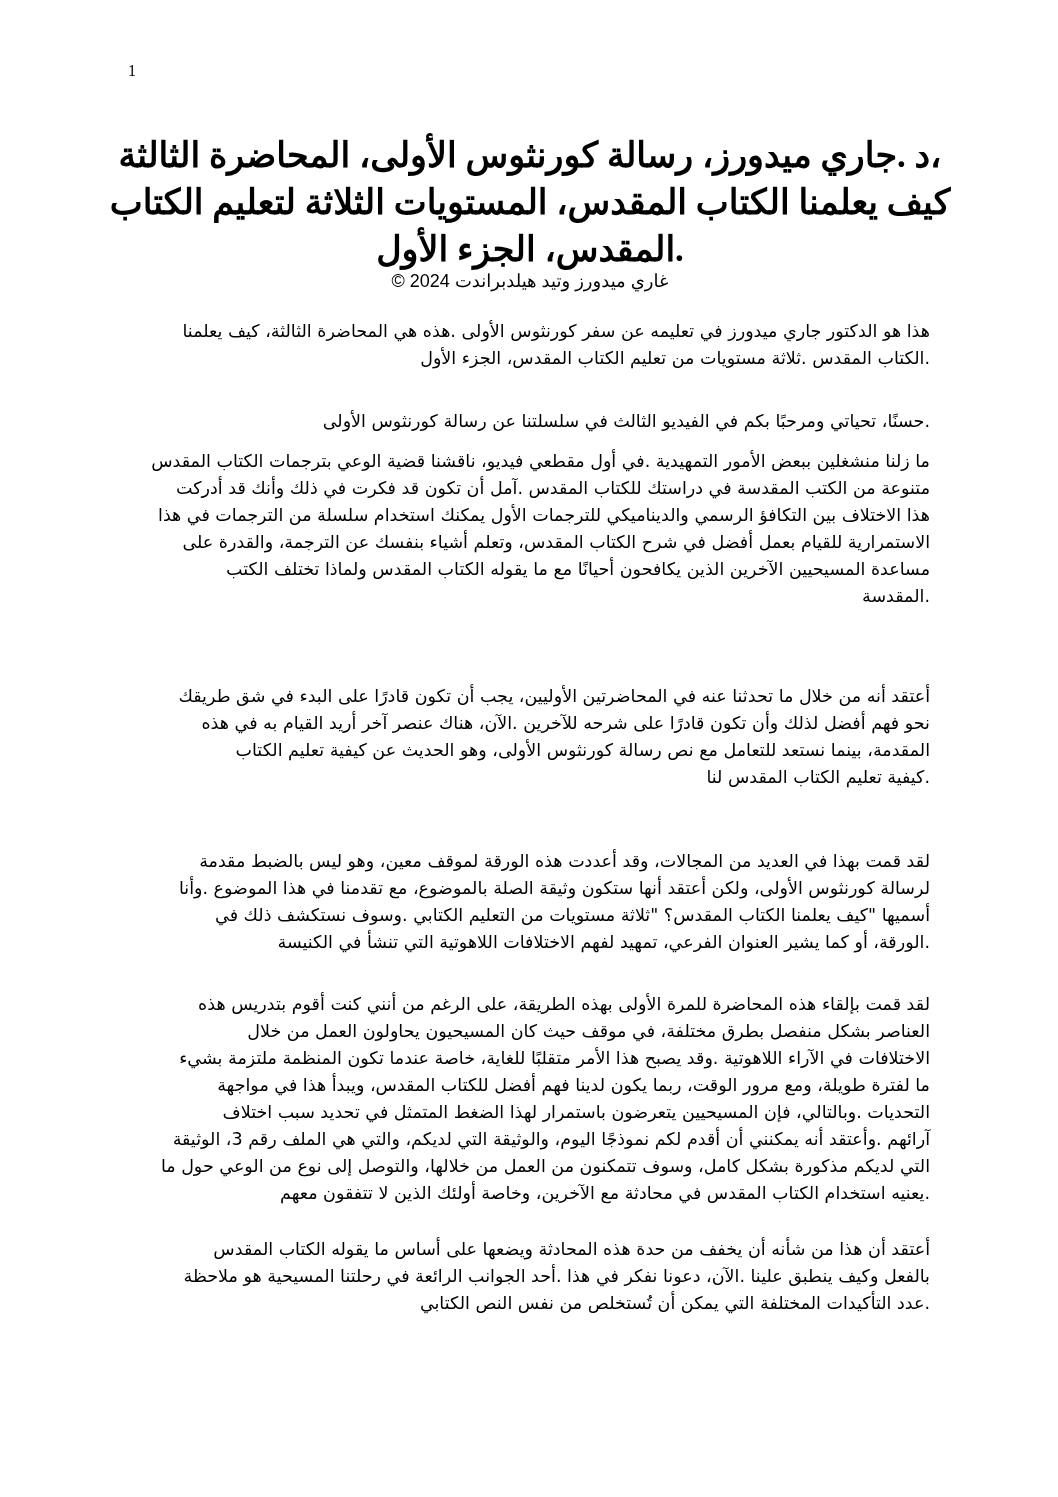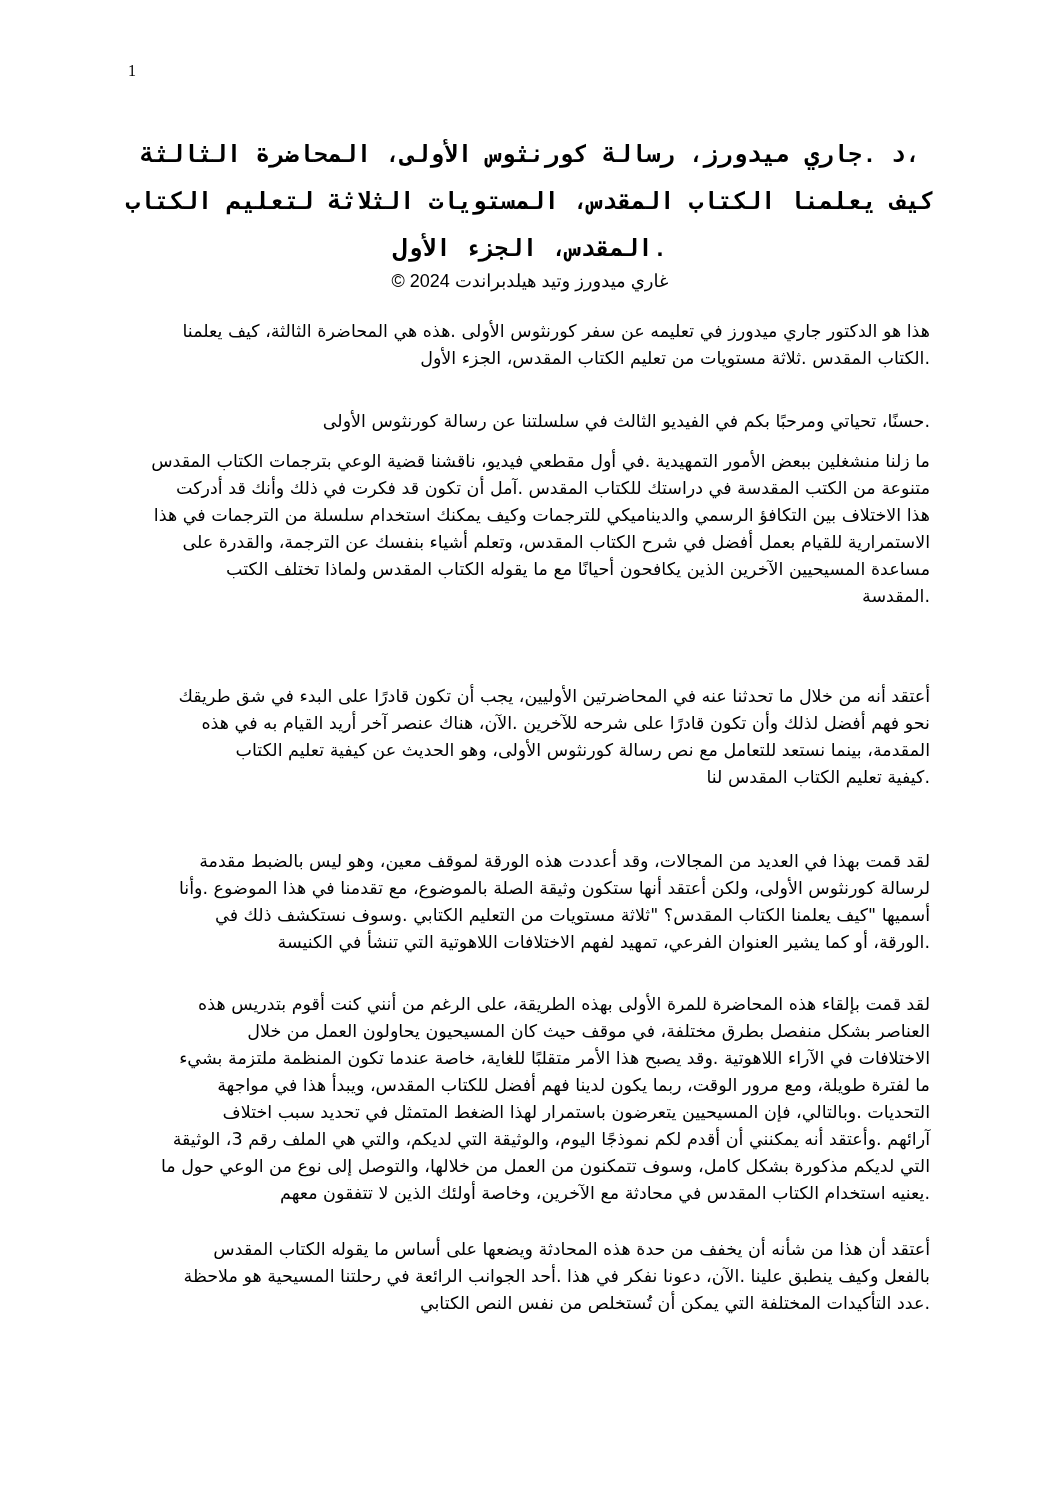--- a/index.html
+++ b/index.html
@@ -4,22 +4,22 @@
 <style>
   html, body { margin: 0; padding: 0; background: #ffffff; }
   body { width: 1058px; height: 1497px; position: relative; overflow: hidden; color: #000; }
   .page-number {
     position: absolute; left: 128px; top: 62px;
     font-family: "Liberation Serif", serif; font-size: 16px;
   }
   .title {
     position: absolute; left: 100px; width: 860px; top: 132px;
     text-align: center; direction: rtl;
-    font-family: Liberation Mono, monospace; font-weight: bold;
-    font-size: 24px; line-height: 47px;
+    font-family: Liberation Serif, serif; font-weight: bold;
+    font-size: 35px; line-height: 47px;
   }
   .title .line { display: block; }
   .copyright {
     position: absolute; left: 100px; width: 860px; top: 268px;
     text-align: center; direction: rtl;
     font-family: Liberation Sans, sans-serif; font-size: 18px; line-height: 26px;
   }
   .body {
     position: absolute; left: 150px; width: 780px; top: 318px;
     direction: rtl; text-align: right;
@@ -52,21 +52,21 @@
   <div class="para p1">
     <span class="line">هذا هو الدكتور جاري ميدورز في تعليمه عن سفر كورنثوس الأولى .هذه هي المحاضرة الثالثة، كيف يعلمنا</span>
     <span class="line">.الكتاب المقدس .ثلاثة مستويات من تعليم الكتاب المقدس، الجزء الأول</span>
   </div>
   <div class="para p2">
     <span class="line">.حسنًا، تحياتي ومرحبًا بكم في الفيديو الثالث في سلسلتنا عن رسالة كورنثوس الأولى</span>
   </div>
   <div class="para p3">
     <span class="line">ما زلنا منشغلين ببعض الأمور التمهيدية .في أول مقطعي فيديو، ناقشنا قضية الوعي بترجمات الكتاب المقدس</span>
     <span class="line">متنوعة من الكتب المقدسة في دراستك للكتاب المقدس .آمل أن تكون قد فكرت في ذلك وأنك قد أدركت</span>
-    <span class="line">هذا الاختلاف بين التكافؤ الرسمي والديناميكي للترجمات وكيف يمكنك استخدام سلسلة من الترجمات في هذا</span>
+    <span class="line">هذا الاختلاف بين التكافؤ الرسمي والديناميكي للترجمات الأول يمكنك استخدام سلسلة من الترجمات في هذا</span>
     <span class="line">الاستمرارية للقيام بعمل أفضل في شرح الكتاب المقدس، وتعلم أشياء بنفسك عن الترجمة، والقدرة على</span>
     <span class="line">مساعدة المسيحيين الآخرين الذين يكافحون أحيانًا مع ما يقوله الكتاب المقدس ولماذا تختلف الكتب</span>
     <span class="line">.المقدسة</span>
   </div>
   <div class="para p4">
     <span class="line">أعتقد أنه من خلال ما تحدثنا عنه في المحاضرتين الأوليين، يجب أن تكون قادرًا على البدء في شق طريقك</span>
     <span class="line">نحو فهم أفضل لذلك وأن تكون قادرًا على شرحه للآخرين .الآن، هناك عنصر آخر أريد القيام به في هذه</span>
     <span class="line">المقدمة، بينما نستعد للتعامل مع نص رسالة كورنثوس الأولى، وهو الحديث عن كيفية تعليم الكتاب</span>
     <span class="line">.كيفية تعليم الكتاب المقدس لنا</span>
   </div>

